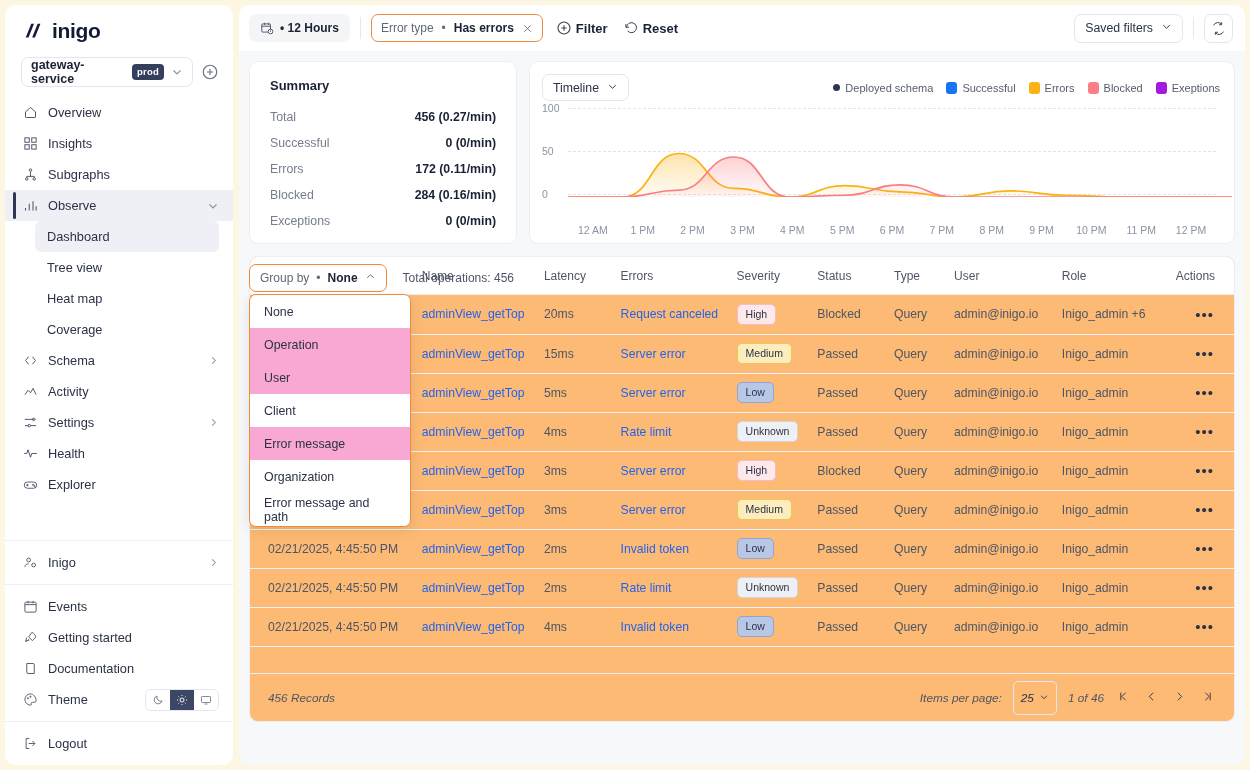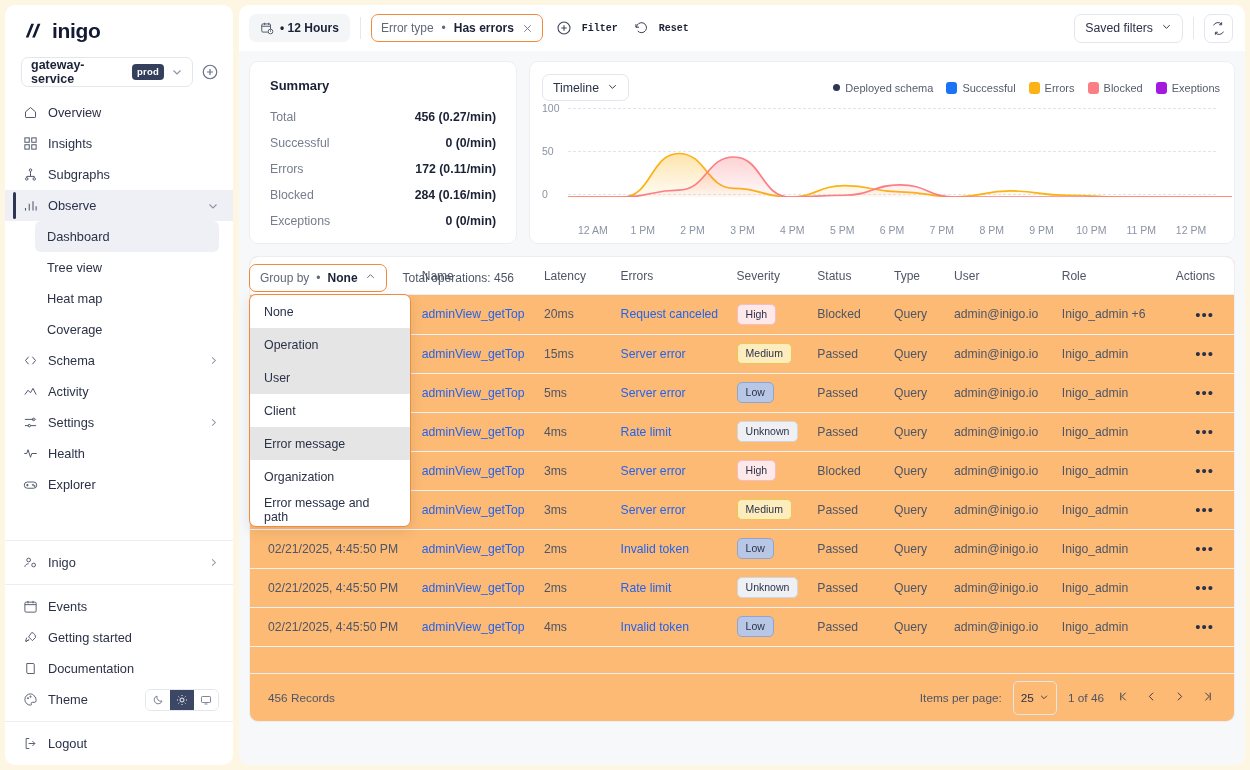--- a/index.html
+++ b/index.html
@@ -86,22 +86,22 @@
   .time-chip .cal { color: #4b5366; display: flex; }
   .vdiv { width: 1px; height: 22px; background: #e6e8ee; }
   .filter-chip {
     display: flex; align-items: center; gap: 8px; height: 28px;
     border: 1.4px solid #f08a3c; border-radius: 7px; padding: 0 9px;
     font-size: 12px; color: #616878; background: #fff; cursor: pointer;
   }
   .filter-chip b { color: #1b2236; }
   .chip-x { color: #6b7385; font-size: 13px; cursor: pointer; display:flex; }
   .tb-action {
-    display: flex; align-items: center; gap: 10px; font-size: 10px;
-    color: #1b2236; font-weight: bold; cursor: pointer; padding: 0 3px; font-family: Liberation Mono, monospace;
+    display: flex; align-items: center; gap: 4px; font-size: 13px;
+    color: #1b2236; font-weight: bold; cursor: pointer; padding: 0 3px;
   }
   .tb-action .ic { color: #3b4357; display: flex; }
   .saved-btn {
     margin-left: auto; height: 29px; border: 1px solid #e3e6ec; border-radius: 7px;
     display: flex; align-items: center; gap: 8px; padding: 0 10px;
     font-size: 12.3px; color: #2b3247; cursor: pointer; background:#fff;
   }
   .refresh-btn {
     width: 29px; height: 29px; border: 1px solid #e3e6ec; border-radius: 7px;
     display: flex; align-items: center; justify-content: center;
@@ -162,21 +162,21 @@
     border-radius: 5px; border: 1px solid;
   }
   .b-high { background: #fde8ea; border-color: #f5bcc3; color: #2b3247; }
   .b-medium { background: #fdedbe; border-color: #edc84f; color: #2b3247; }
   .b-low { background: #b9c7e6; border-color: #8fa4d2; color: #2b3247; }
   .b-unknown { background: #eff0f3; border-color: #d2d5dd; color: #2b3247; }
   .dots { color: #2b3247; font-size: 15px; letter-spacing: 1px; cursor: pointer; }
   .tbody-scroll { flex: 1; overflow: hidden; }
   .tfoot {
     height: 48px; border-top: 1px solid #eceef2; display: flex;
-    align-items: center; padding: 0 18px; font-size: 11.8px; color: #4e5566;
+    align-items: center; padding: 0 18px; font-size: 11.8px; color: #4e5566; font-style: italic;
   }
   .pager { margin-left: auto; display: flex; align-items: center; gap: 11px; }
   .ipp-sel {
     height: 20px; border: 1px solid #e3e6ec; border-radius: 5px;
     display: flex; align-items: center; gap: 5px; padding: 16px 7px;
     font-size: 11.8px; color: #2b3247; cursor: pointer;
   }
   .pg-btn { color: #2b3247; font-size: 13px; cursor: pointer; padding: 0 2px; }
 
   
@@ -190,21 +190,21 @@
   .total-ops { font-size: 12px; color: #4e5566; }
   .dropdown {
     position: absolute; top: 243px; left: 10px; width: 162px; z-index: 40;
     background: #fff; border: 1.4px solid #f08a3c; border-radius: 7px;
     overflow: hidden; box-shadow: 0 4px 14px rgba(20,25,40,.10);
   }
   .dd-item {
     height: 33px; display: flex; align-items: center; padding: 0 14px;
     font-size: 12.4px; color: #2b3247; cursor: pointer;
   }
-  .dd-item.hl { background: #e5e5e5; text-align: right; }
+  .dd-item.hl { background: #f9a8d4; text-align: right; }
 </style>
 </head>
 <body>
 
 <aside class="sidebar">
   <div class="logo-row">
     <span class="logo-mark">
       <svg viewBox="0 0 24 24" width="22" height="22" fill="currentColor">
           <path d="M3 19 L9 4 L12 4 L6 19 Z M10 19 L16 4 L19 4 L13 19 Z"></path>
         </svg>

